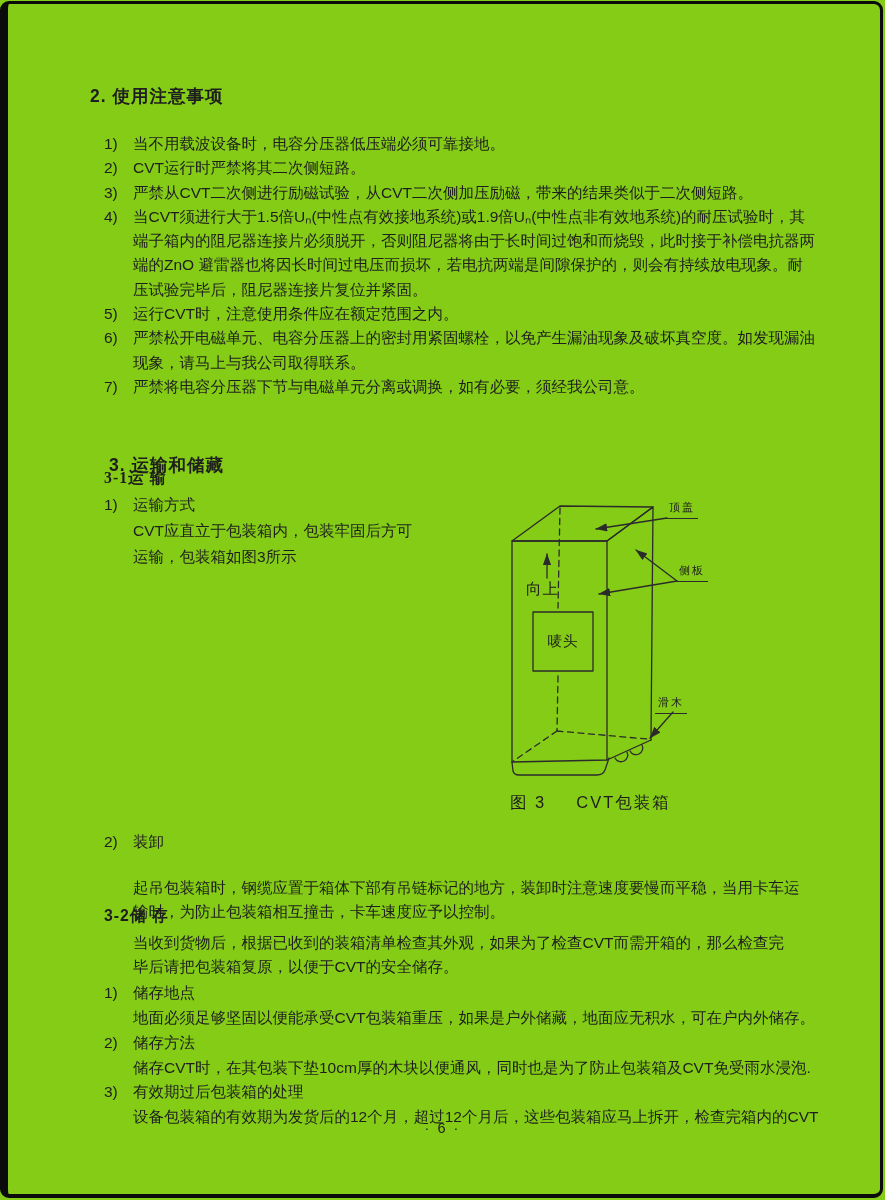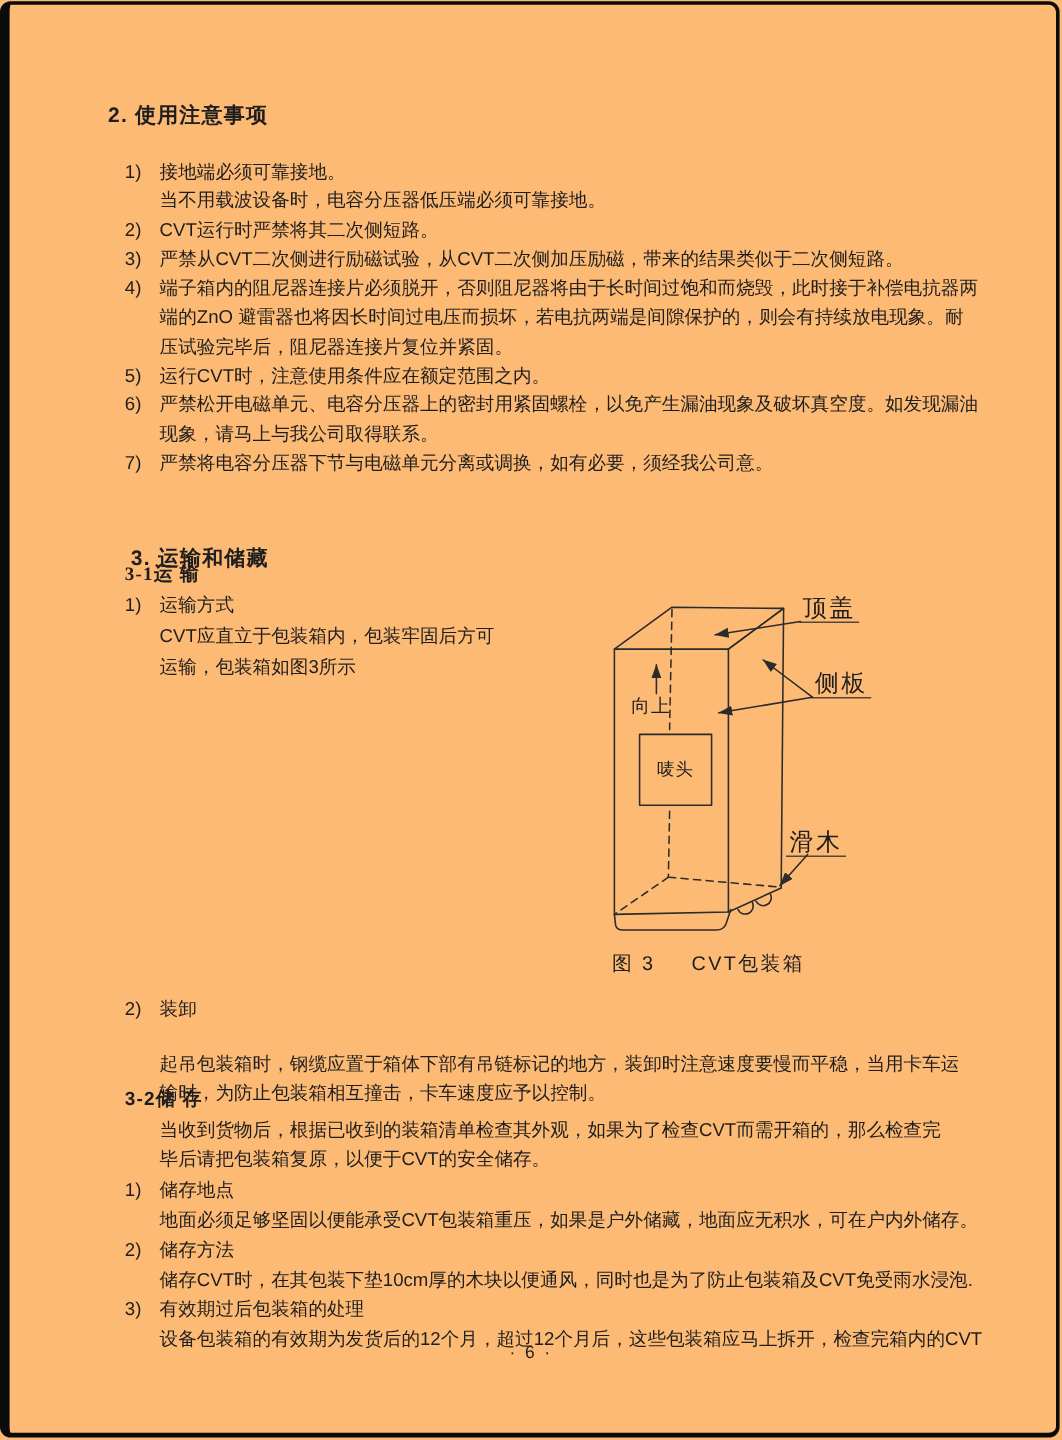--- a/index.html
+++ b/index.html
@@ -1,37 +1,37 @@
 <!DOCTYPE html>
 <html><head>
 <meta charset="utf-8">
 <style>
   html,body{margin:0;padding:0;background:#ffffff;}
   .page{
-    position:relative;width:885px;height:1200px;background:#fdba74;
+    position:relative;width:885px;height:1200px;background:#84cc16;
     font-family:"Liberation Sans",sans-serif;color:#1e1e1e;overflow:hidden;
   }
   .frame{
     position:absolute;left:0;top:1px;right:2px;bottom:2px;
     border:3px solid #0b0b0b;border-left-width:8px;border-bottom-width:4px;
     border-radius:9px;pointer-events:none;
   }
   .abs{position:absolute;}
   .h1{font-size:17.5px;font-weight:bold;letter-spacing:1px;white-space:nowrap;}
   .subhead{font-size:15.8px;font-weight:bold;letter-spacing:1px;white-space:nowrap;}
   .body{font-size:15.5px;line-height:24.3px;}
   .li{display:flex;align-items:flex-start;}
   .mk{flex:none;width:29px;}
   .tx{flex:1;min-width:0;}
   .line{white-space:nowrap;}
   
   .fig{position:absolute;left:470px;top:494px;width:385px;height:342px;}
   .fig svg{position:absolute;left:0;top:0;}
   .flabel{
-    position:absolute;font-size:20px;letter-spacing:2px;white-space:nowrap;
+    position:absolute;font-size:11px;letter-spacing:2px;white-space:nowrap;
     border-bottom:1.4px solid #2b2b2b;padding:0 3px 2px 3px;line-height:18px;
   }
   .fplain{position:absolute;font-size:15.5px;letter-spacing:1px;white-space:nowrap;line-height:18px;}
   .fmark{
     position:absolute;left:63px;top:118px;width:60px;height:59px;
     display:flex;align-items:center;justify-content:center;
     font-size:14.5px;letter-spacing:1px;font-family:Liberation Serif, serif;
   }
   .fcap{position:absolute;left:40px;top:298px;font-size:16.5px;letter-spacing:2px;white-space:nowrap;}
   .fcap .cap-title{margin-left:30px;}
@@ -45,39 +45,39 @@
 
 <div class="page">
   <div class="frame"></div>
 
   <div class="abs h1" style="left:90px;top:84px;">2. 使用注意事项</div>
 
   <div class="abs body" style="left:104px;top:132px;width:726px;">
     <div class="li">
       <span class="mk">1)</span>
       <div class="tx">
-        <div class="line">接地端必须可靠接地。</div>
         <div class="line">当不用载波设备时，电容分压器低压端必须可靠接地。</div>
       </div>
     </div>
     <div class="li">
       <span class="mk">2)</span>
       <div class="tx">
           <div class="line">CVT运行时严禁将其二次侧短路。</div>
         </div>
     </div>
     <div class="li">
       <span class="mk">3)</span>
       <div class="tx">
           <div class="line">严禁从CVT二次侧进行励磁试验，从CVT二次侧加压励磁，带来的结果类似于二次侧短路。</div>
         </div>
     </div>
     <div class="li">
       <span class="mk">4)</span>
       <div class="tx">
+        <div class="line">当CVT须进行大于1.5倍Uₙ(中性点有效接地系统)或1.9倍Uₙ(中性点非有效地系统)的耐压试验时，其</div>
         <div class="line">端子箱内的阻尼器连接片必须脱开，否则阻尼器将由于长时间过饱和而烧毁，此时接于补偿电抗器两</div>
         <div class="line">端的ZnO 避雷器也将因长时间过电压而损坏，若电抗两端是间隙保护的，则会有持续放电现象。耐</div>
         <div class="line">压试验完毕后，阻尼器连接片复位并紧固。</div>
       </div>
     </div>
     <div class="li">
       <span class="mk">5)</span>
       <div class="tx">
           <div class="line">运行CVT时，注意使用条件应在额定范围之内。</div>
         </div>

